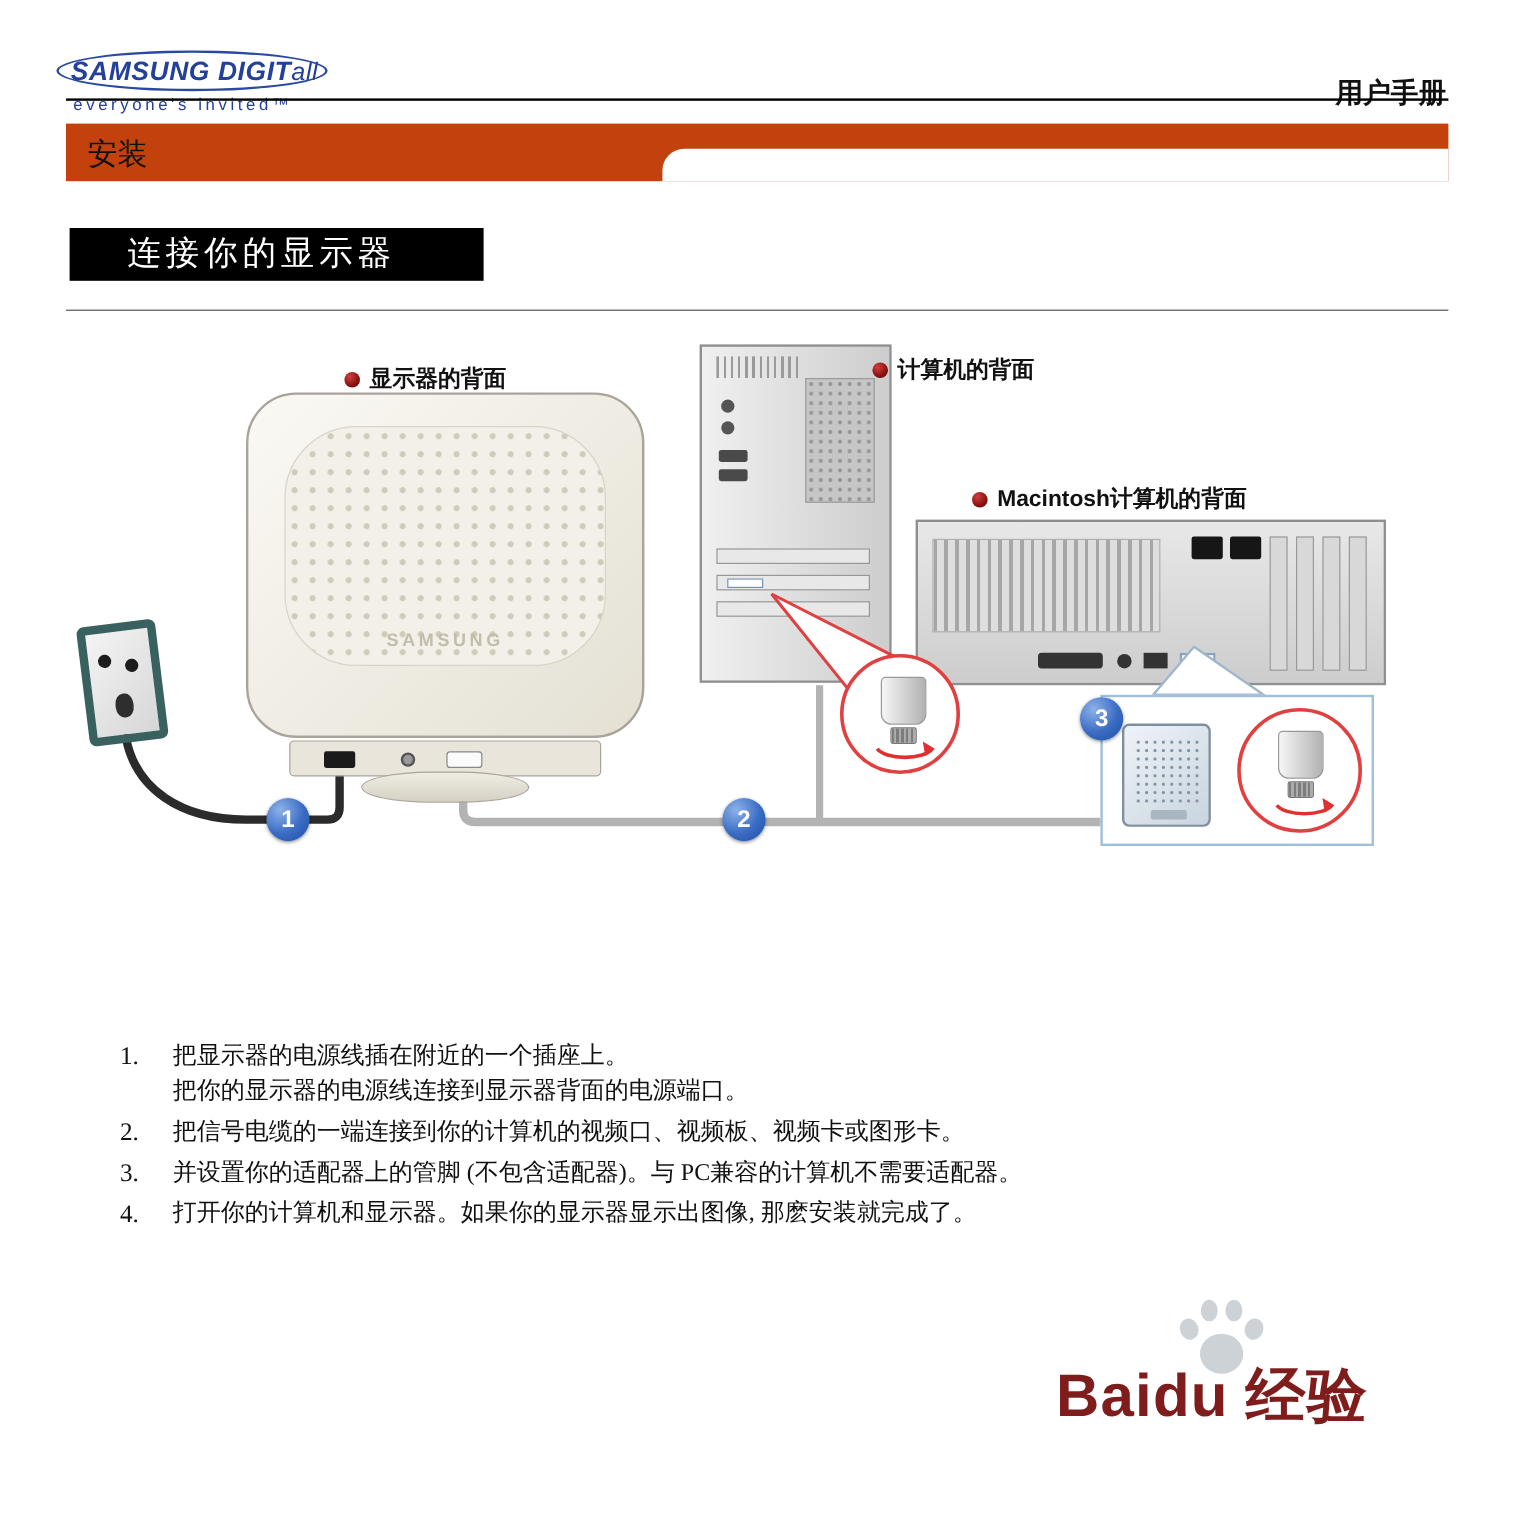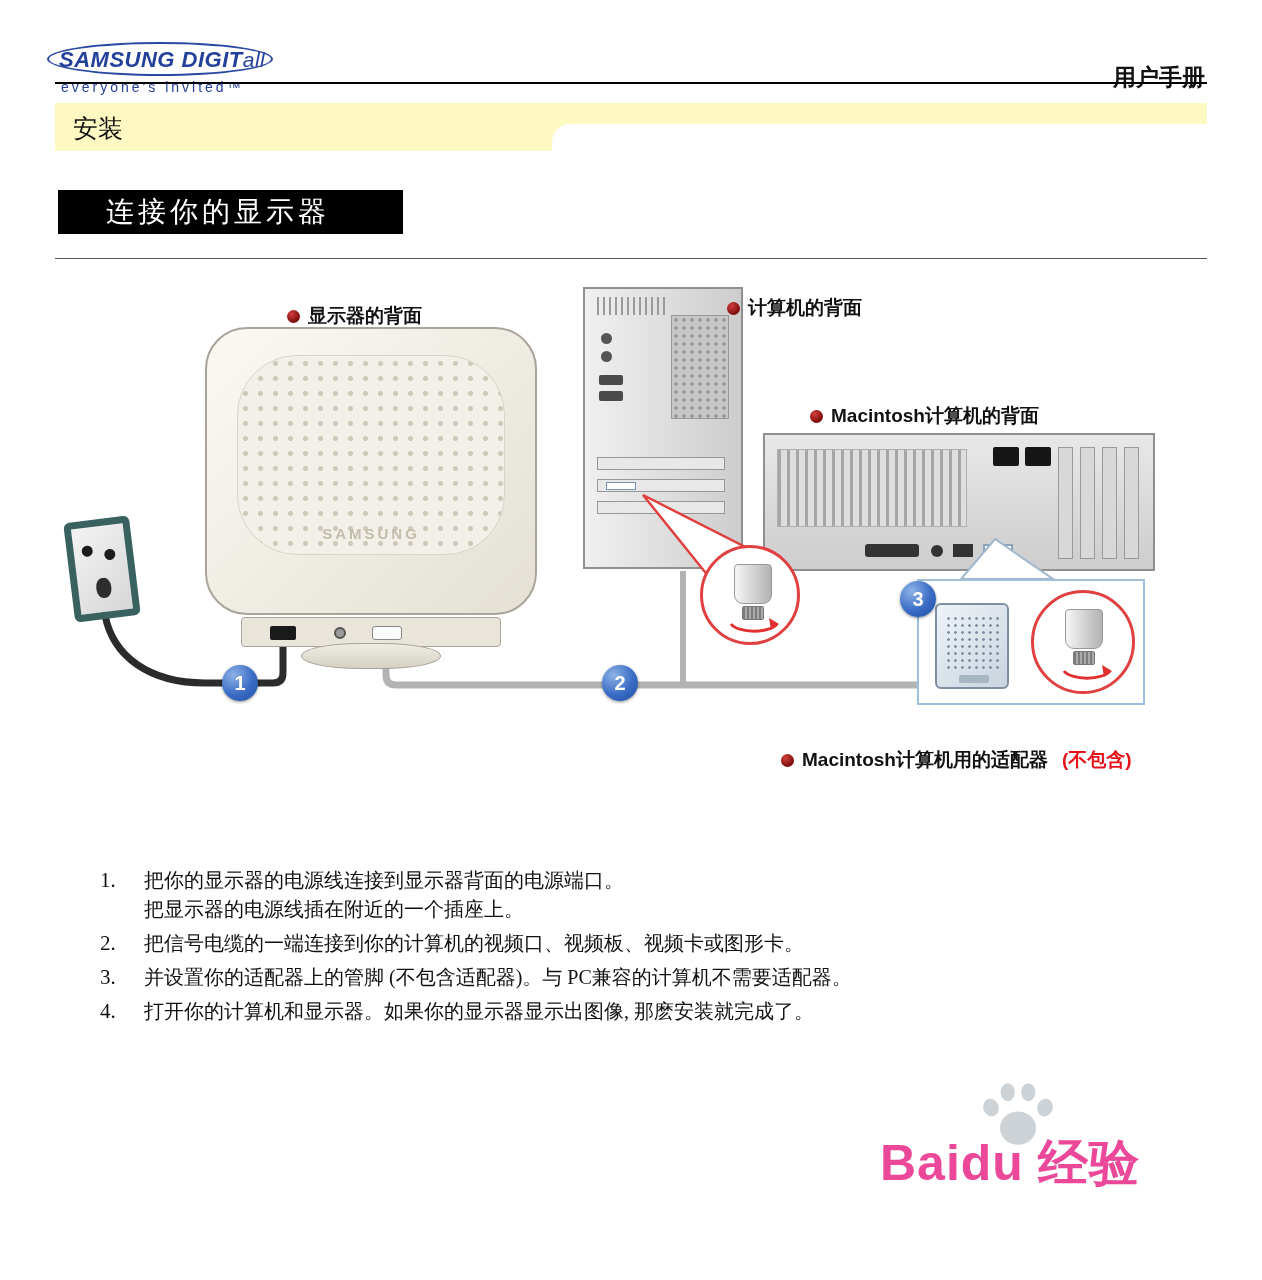--- a/index.html
+++ b/index.html
@@ -15,21 +15,21 @@
   .logo-all { font-weight:normal; font-size:21px; }
   .logo-ellipse { position:absolute; left:-8px; top:-2px; width:226px; height:34px;
                   border:2px solid #2a49a0; border-radius:50%; pointer-events:none; }
   .logo-tagline { font-size:14px; letter-spacing:3px; color:#23409a; margin:6px 0 0 6px; }
   .manual-label { position:absolute; right:2px; top:18px; font-family:"Liberation Serif", serif;
                   font-weight:bold; font-size:23px; }
   .header-rule { position:absolute; left:55px; right:55px; top:82px; border-top:2px solid #000; }
 
   
   .section-band { position:absolute; left:55px; right:55px; top:103px; height:48px;
-                  background:#fef9c3; }
+                  background:#c2410c; }
   .band-cut { position:absolute; right:0; bottom:0; width:655px; height:27px; background:#fff;
               border-top-left-radius:18px; }
   .section-title { position:absolute; left:18px; top:9px; font-family:"Liberation Serif", serif;
                    font-size:25px; }
 
   
   .title-bar { position:absolute; left:58px; top:190px; width:345px; height:44px; background:#000;
                color:#fff; font-family:"Liberation Serif", serif; font-size:28px; line-height:44px;
                padding-left:48px; letter-spacing:4px; }
   .thin-rule { position:absolute; left:55px; right:55px; top:258px; border-top:1px solid #555; }
@@ -159,21 +159,21 @@
   .steps { position:absolute; left:100px; top:866px; width:1020px; list-style:none;
            font-family:"Liberation Serif", serif; font-size:20px; }
   .step { display:flex; margin-bottom:5px; }
   .step-num { width:44px; flex:none; font-size:21px; line-height:29px; }
   .step-text { line-height:29px; }
 
   
   .watermark { position:absolute; left:880px; top:1078px; width:320px; height:170px; z-index:0; }
   .paw { position:absolute; left:96px; top:0; }
   .wm-brand { position:absolute; left:0; top:52px; font-weight:bold; font-size:50px;
-              color:#ec4899; letter-spacing:1px; white-space:nowrap; }
+              color:#7f1d1d; letter-spacing:1px; white-space:nowrap; }
   .wm-suffix { margin-left:14px; }
   .wm-url { position:absolute; left:6px; top:116px; font-size:28px; color:#ced3d7; }
 </style>
 </head>
 <body>
 
 <div class="page">
 
   <header class="header">
     <div class="logo">
@@ -208,25 +208,20 @@
       <span class="bullet"></span>
       <span>显示器的背面</span>
     </div>
     <div class="d-label" style="left:672px; top:12px;">
       <span class="bullet"></span>
       <span>计算机的背面</span>
     </div>
     <div class="d-label" style="left:755px; top:120px;">
       <span class="bullet"></span>
       <span>Macintosh计算机的背面</span>
-    </div>
-    <div class="d-label" style="left:726px; top:464px;">
-      <span class="bullet"></span>
-      <span>Macintosh计算机用的适配器</span>
-      <span class="note-red">(不包含)</span>
     </div>
 
     <div class="outlet">
       <div class="outlet-hole1"></div>
       <div class="outlet-hole2"></div>
       <div class="outlet-slot"></div>
     </div>
 
     <div class="monitor">
       <div class="monitor-body">
@@ -300,22 +295,22 @@
 
     <div class="badge badge1">1</div>
     <div class="badge badge2">2</div>
     <div class="badge badge3">3</div>
   </div>
 
   <ol class="steps">
     <li class="step">
       <span class="step-num">1.</span>
       <span class="step-text">
+        <div>把显示器的电源线插在附近的一个插座上。</div>
         <div>把你的显示器的电源线连接到显示器背面的电源端口。</div>
-        <div>把显示器的电源线插在附近的一个插座上。</div>
       </span>
     </li>
     <li class="step">
       <span class="step-num">2.</span>
       <span class="step-text">
         <div>把信号电缆的一端连接到你的计算机的视频口、视频板、视频卡或图形卡。</div>
       </span>
     </li>
     <li class="step">
       <span class="step-num">3.</span>

